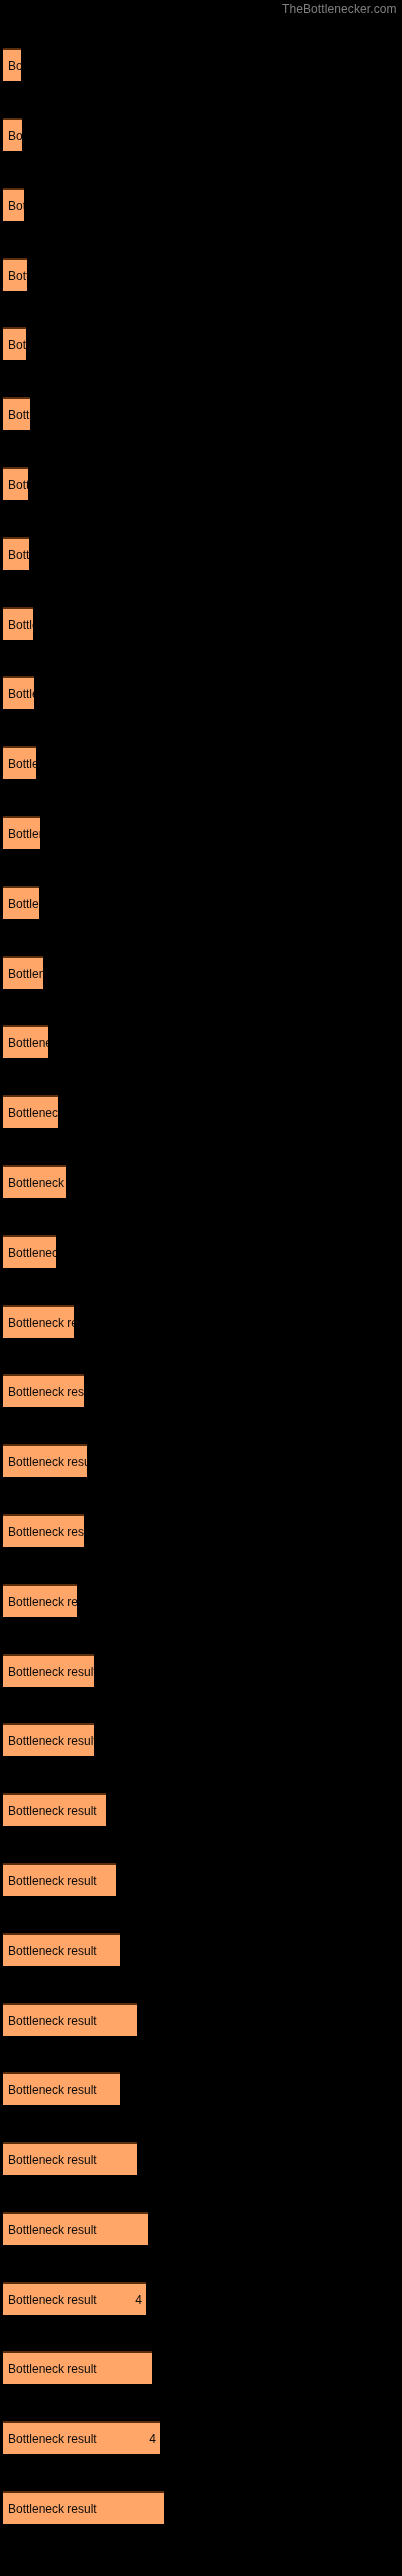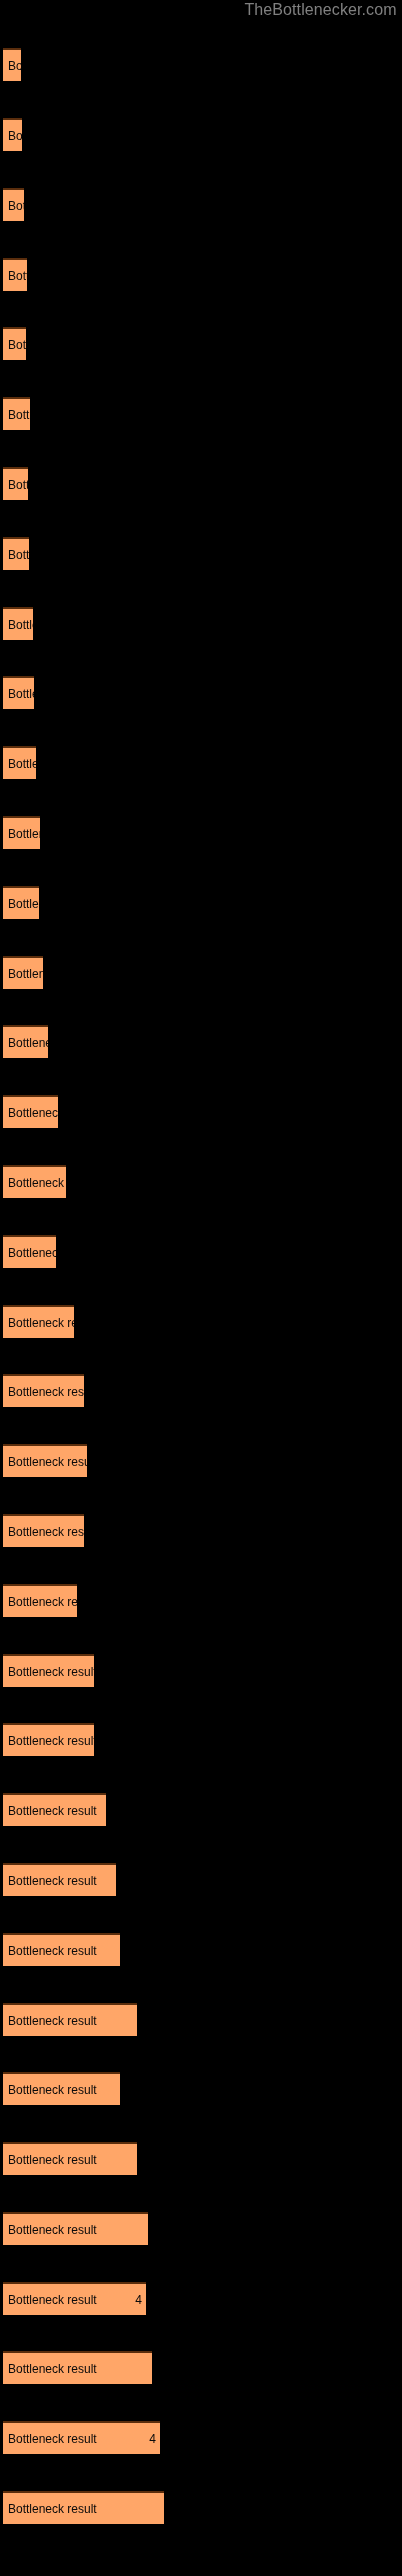--- a/index.html
+++ b/index.html
@@ -9,21 +9,21 @@
     font-family:"Liberation Sans", sans-serif;
     position:relative; overflow:hidden;
   }
   #chart-root { position:relative; width:403px; height:2576px; background:#000; }
 
   #site-header {
     position:absolute; top:0; left:0; width:403px; height:21px;
     text-align:right; padding-right:6.4px;
   }
   #site-header .brand {
-    color:#808080; font-size:16px; line-height:19.3px;
+    color:#808080; font-size:12px; line-height:19.3px;
     letter-spacing:0.1px; white-space:nowrap;
   }
 
   #bars-layer { position:absolute; top:0; left:0; width:403px; height:2576px; }
 
   .bar-row { position:absolute; left:0; width:403px; height:33px; }
 
   .bar {
     position:absolute; left:3.2px; top:0; height:33px;
     background:#ffa668;

